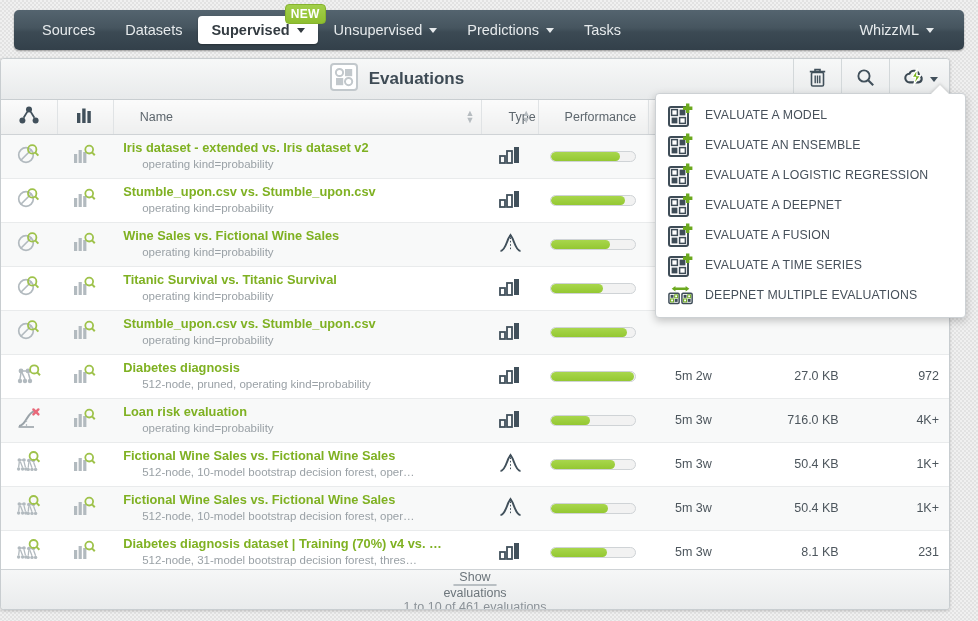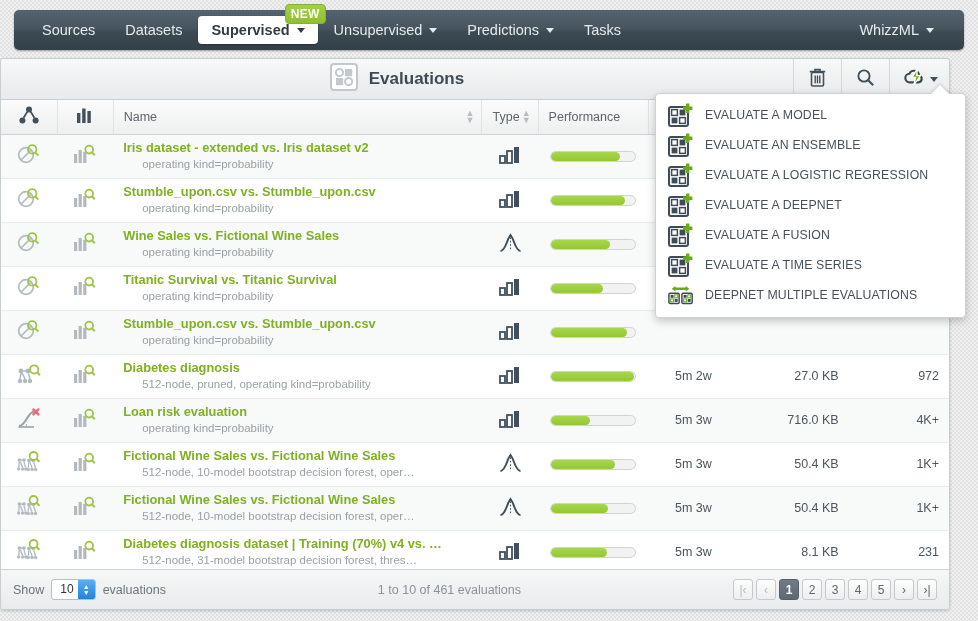--- a/index.html
+++ b/index.html
@@ -105,21 +105,21 @@
 
   
   table.grid { width: 100%; border-collapse: collapse; table-layout: fixed; }
   table.grid thead th {
     height: 34px;
     background: linear-gradient(to bottom, #fbfbfb, #eeefef);
     border-bottom: 1px solid #cfd3d6;
     border-right: 1px solid #e0e3e5;
     font-size: 12.5px; font-weight: normal; color: #5d666d;
     text-align: left;
-    padding: 0 10px;
+    padding: 0 26px;
     position: relative;
     white-space: nowrap;
   }
   table.grid thead th.ctr { text-align: center; padding: 0; }
   .sort-ind {
     position: absolute; right: 7px; top: 50%;
     transform: translateY(-50%);
     font-size: 9px; color: #b6bcc0; line-height: 7px;
     cursor: pointer;
   }
@@ -162,21 +162,21 @@
   }
 
   
   .footer {
     position: absolute; left: 0; bottom: 0;
     width: 100%; height: 40px;
     background: linear-gradient(to bottom, #f6f7f7, #e9ebec);
     border-top: 1px solid #cfd3d6;
     display: flex; align-items: center;
     padding: 0 12px;
-    font-size: 12.5px; color: #6c757b;
+    font-size: 12.5px; color: #6c757b; flex-direction: column;
   }
   .show-select {
     display: inline-flex; align-items: center;
     border: 1px solid #b9bfc3;
     border-radius: 3px;
     background: #fff;
     height: 21px;
     margin: 0 7px;
     overflow: hidden;
     cursor: pointer;

